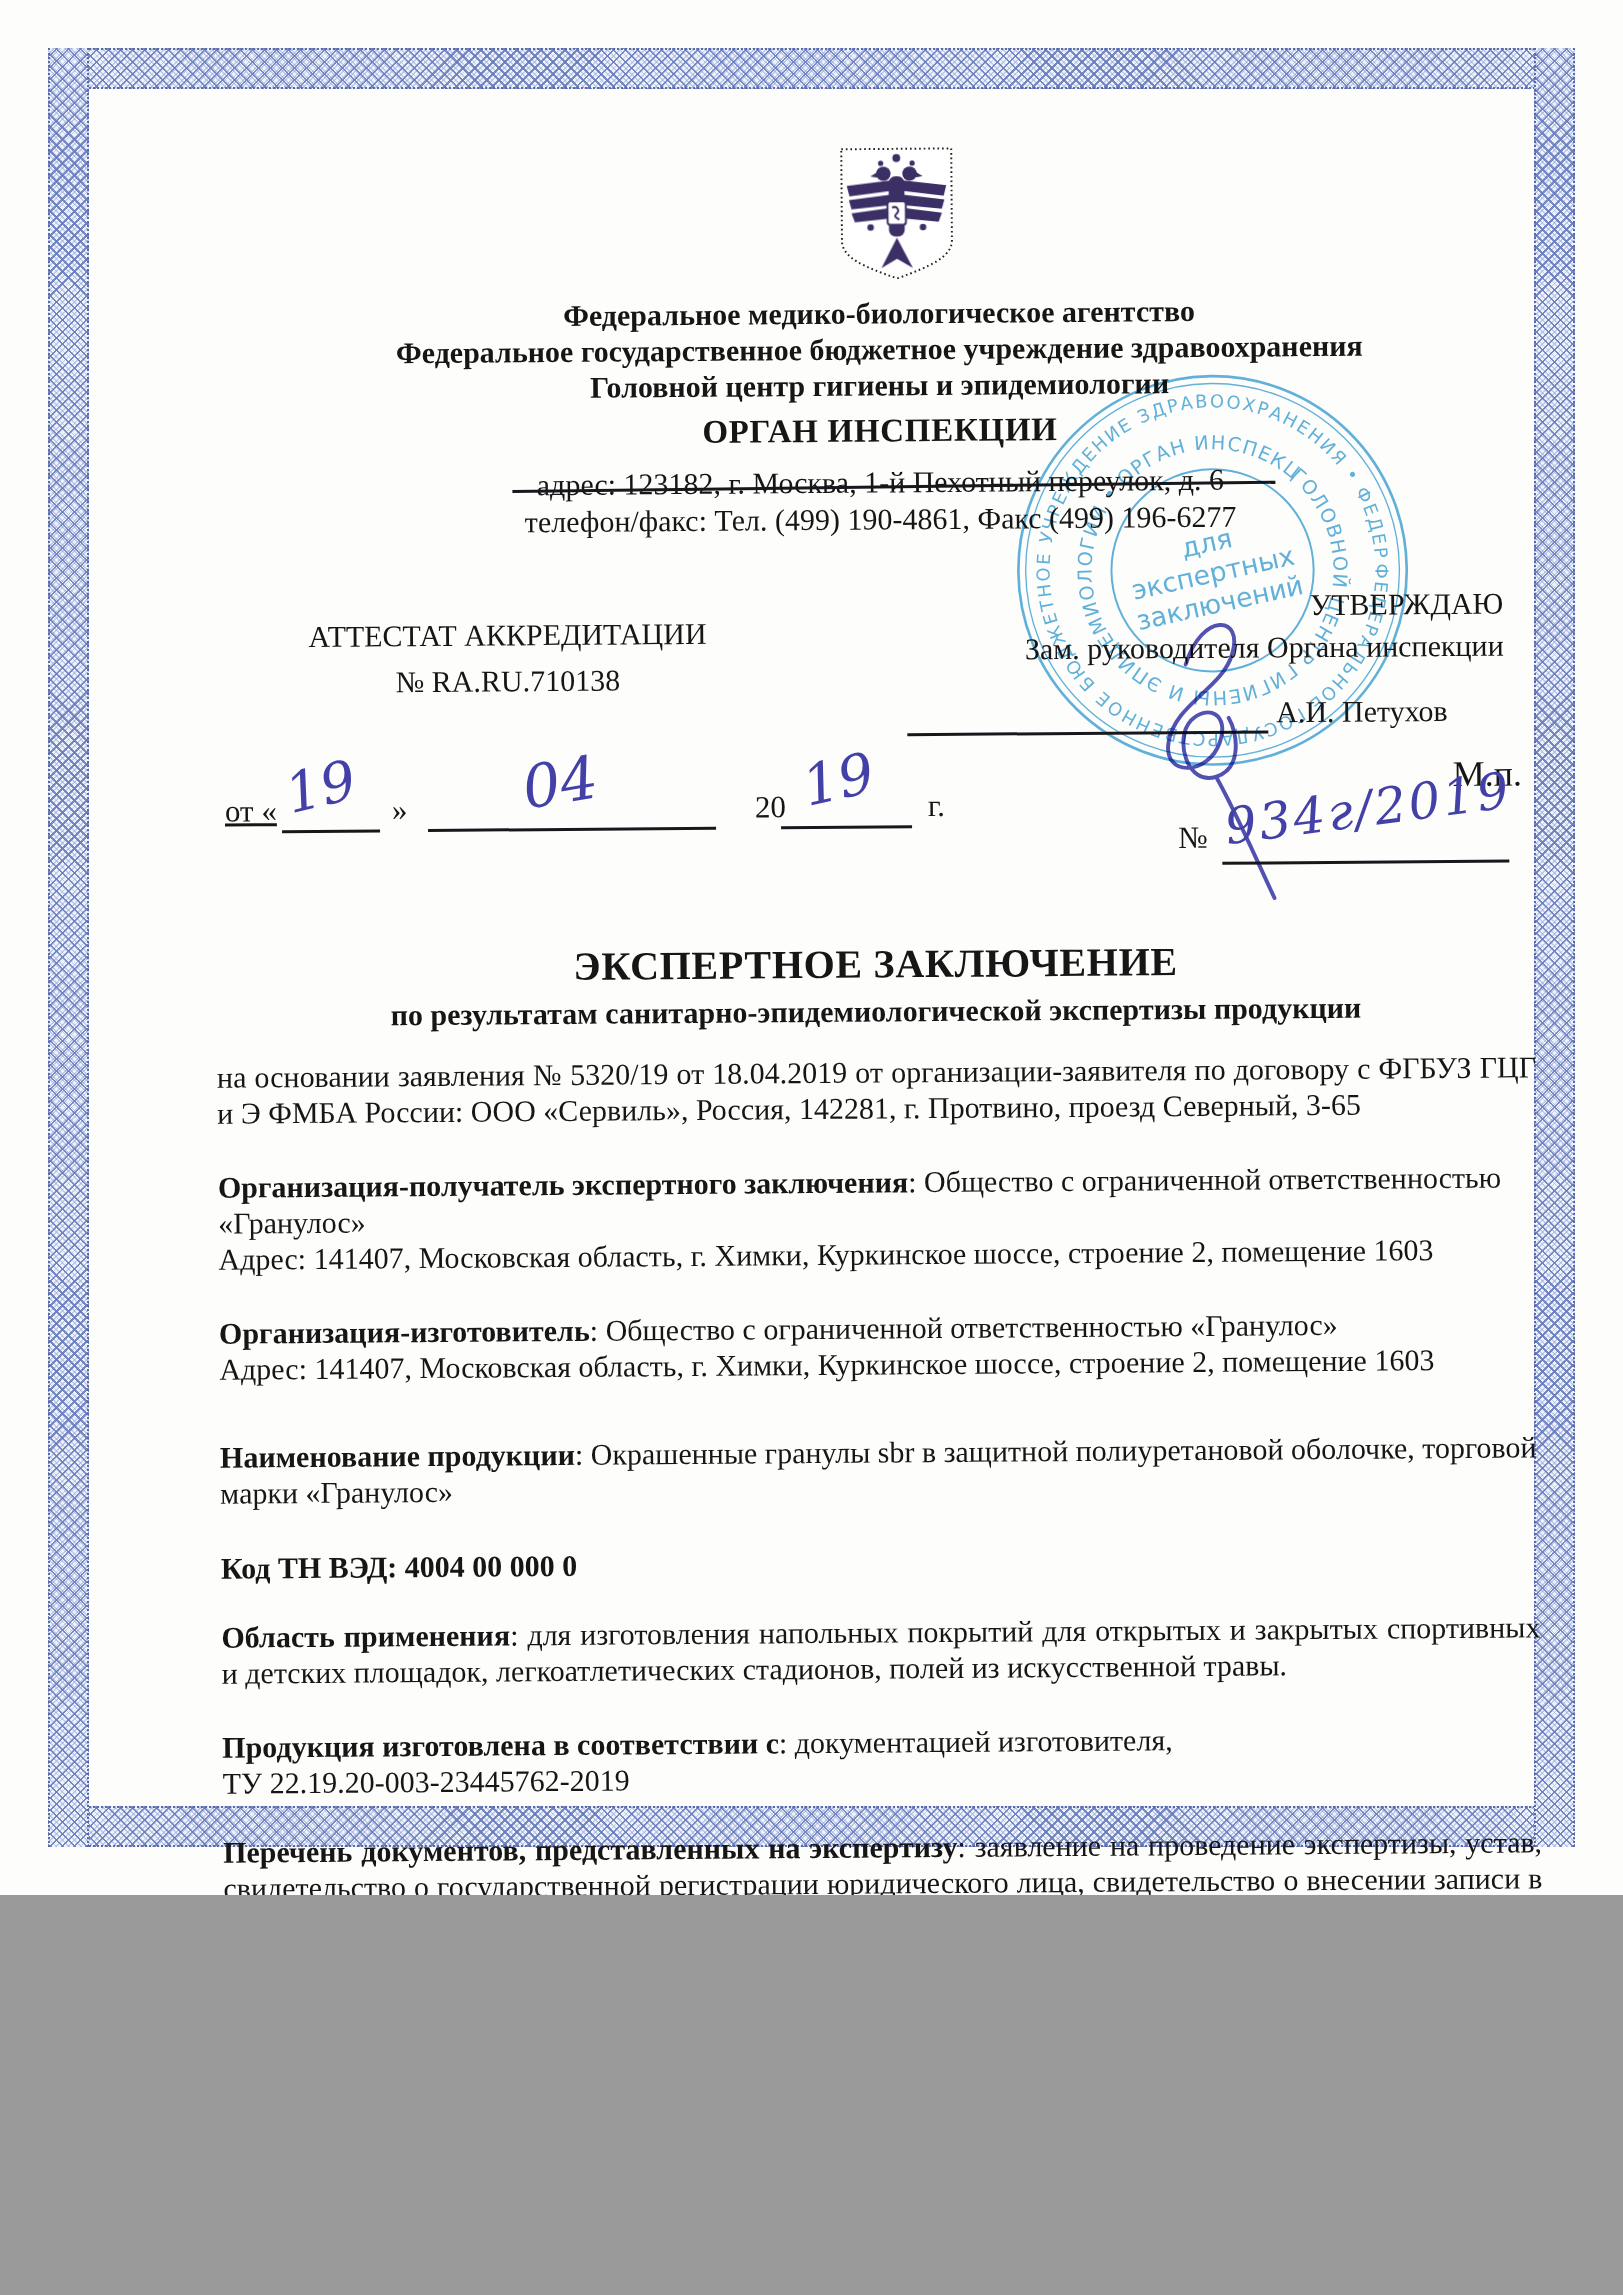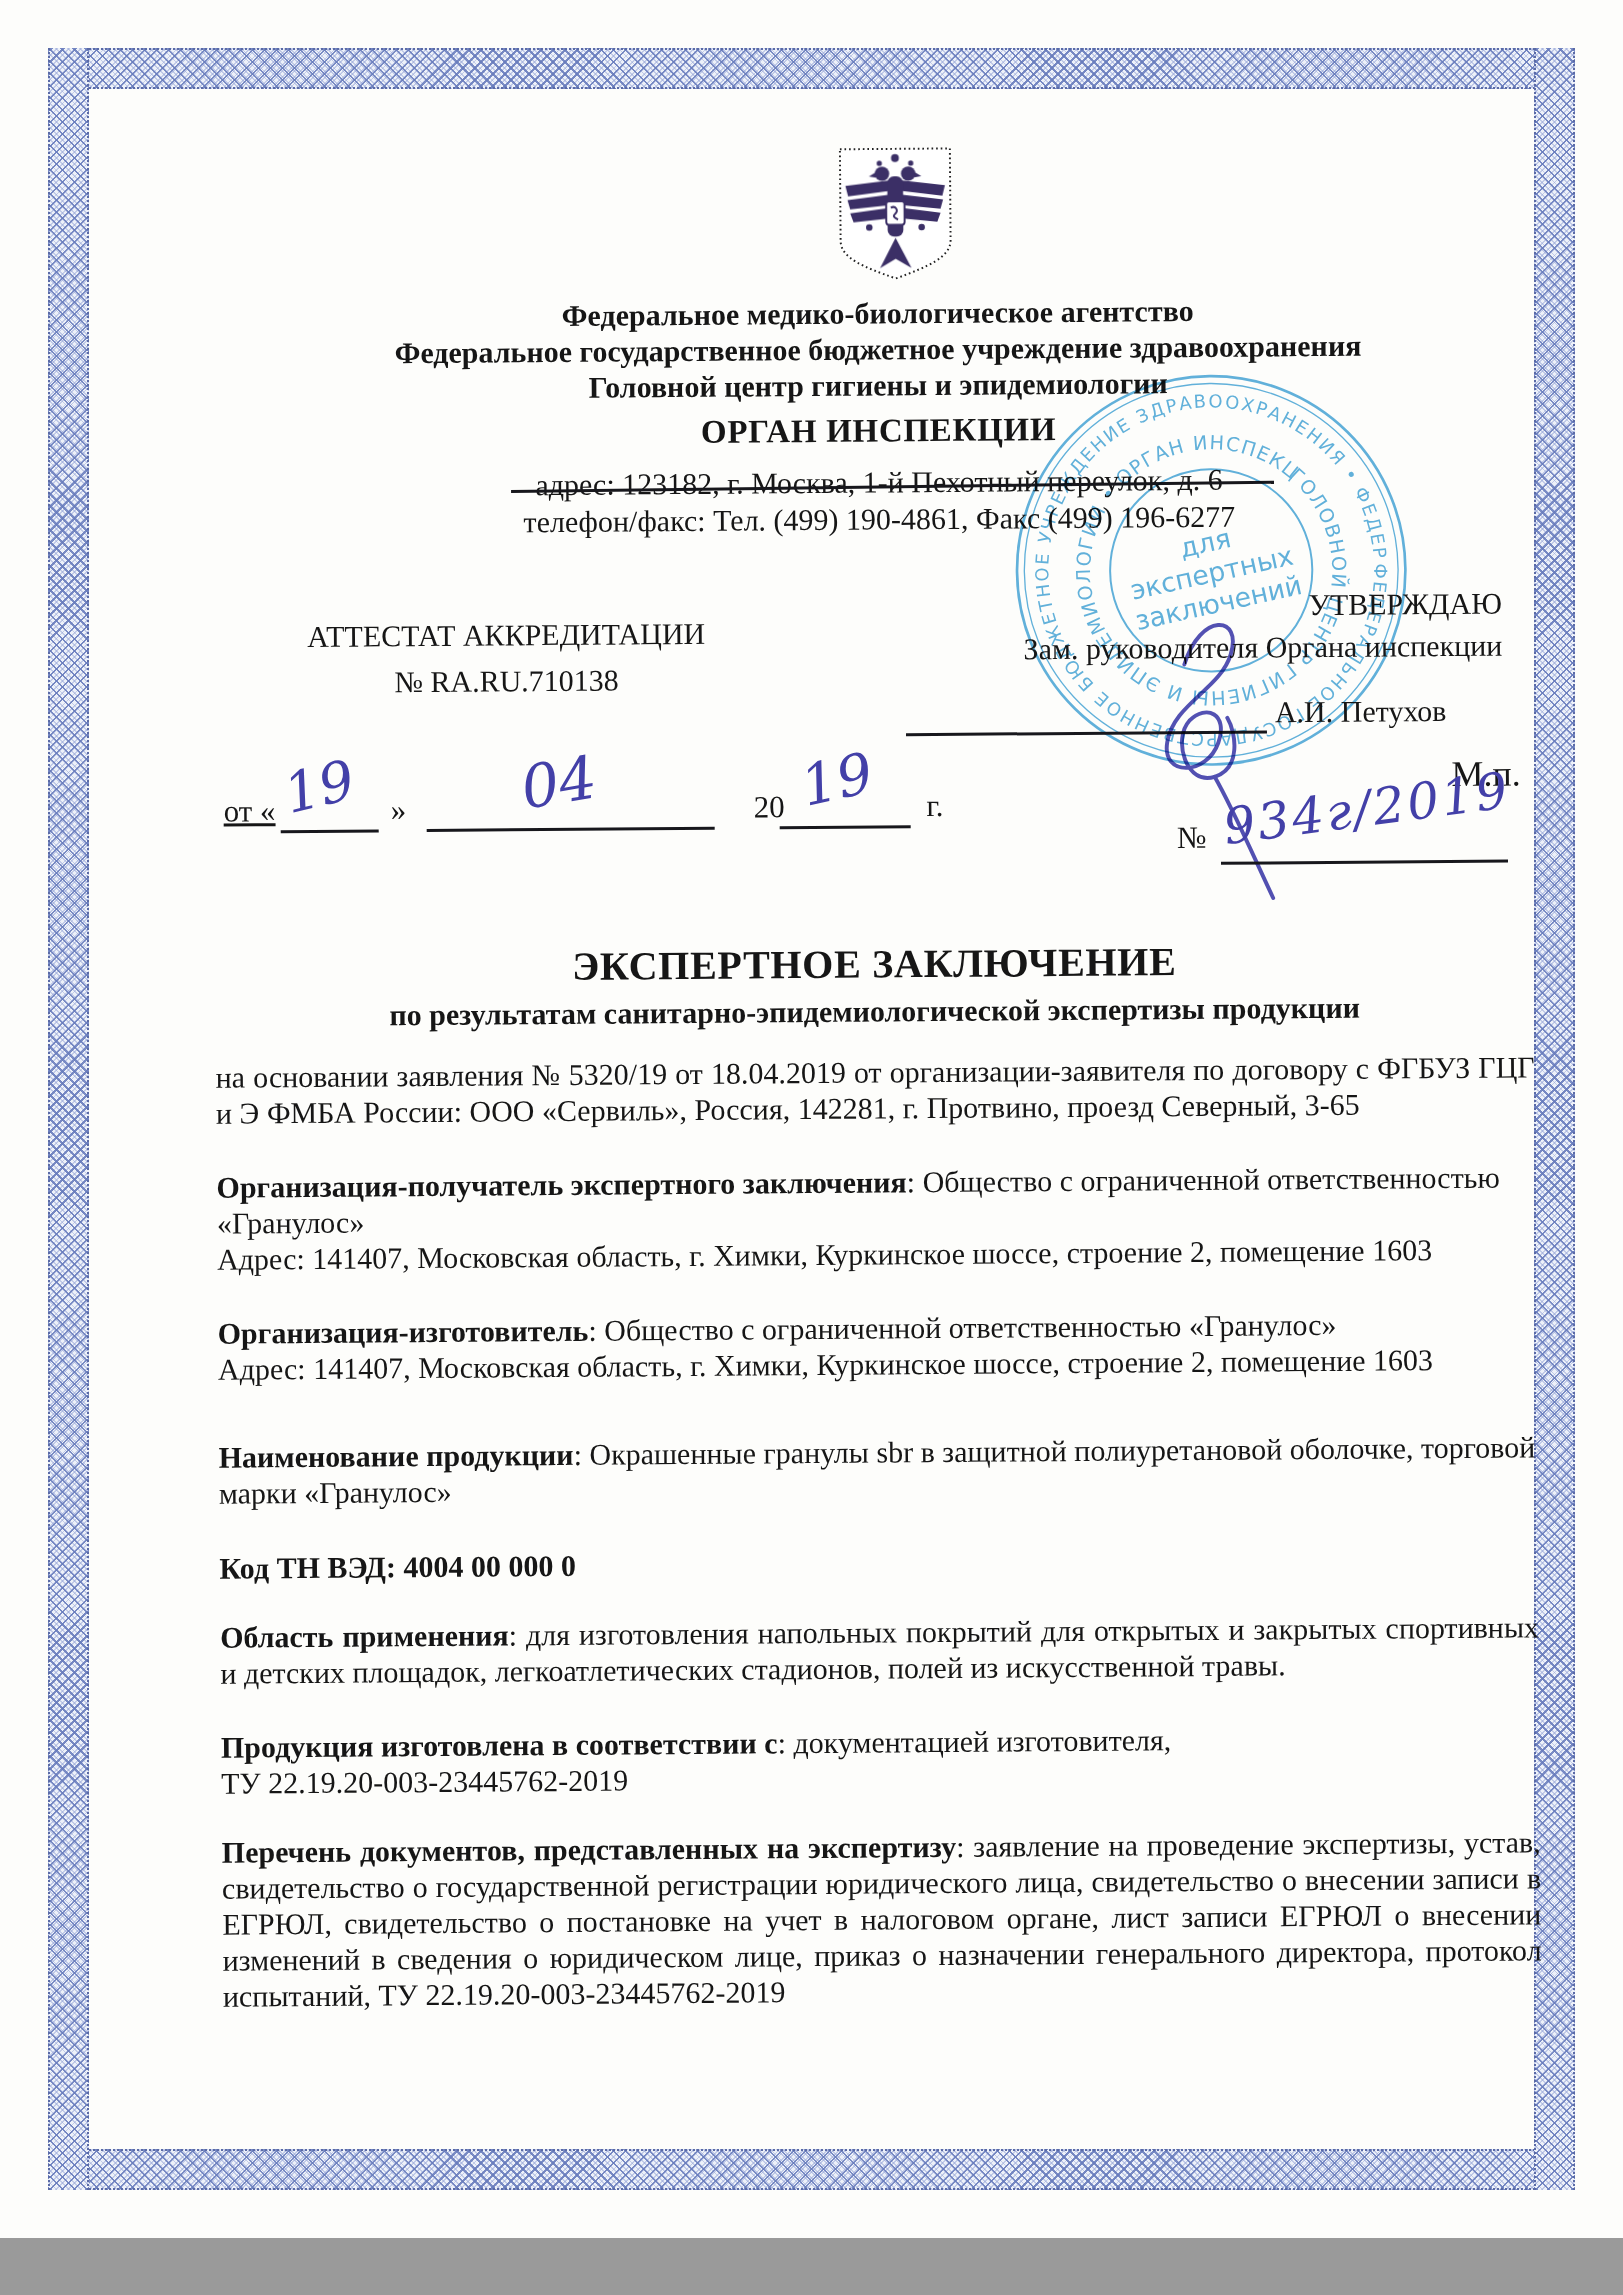--- a/index.html
+++ b/index.html
@@ -1,16 +1,16 @@
 <!DOCTYPE html>
 <html style="font-size:10.5px"><head>
 <meta charset="utf-8">
 <style>
   html,body{margin:0;padding:0;background:#9a9a9a;}
-  .page{position:relative;width:1623px;height:2238px;background:#fdfdfb;overflow:hidden;
+  .page{position:relative;width:1623px;height:1895px;background:#fdfdfb;overflow:hidden;
         font-family:"Liberation Serif","DejaVu Serif",serif;color:#161616;}
   
   .bstrip{position:absolute;background-color:#edf1f9;
     background-image:
       repeating-linear-gradient(45deg, rgba(104,124,188,.85) 0 1.6px, transparent 1.6px 8.5px),
       repeating-linear-gradient(-45deg, rgba(104,124,188,.85) 0 1.6px, transparent 1.6px 8.5px),
       repeating-linear-gradient(45deg, rgba(150,165,215,.5) 0 1.3px, transparent 1.3px 4.3px),
       repeating-linear-gradient(-45deg, rgba(150,165,215,.5) 0 1.3px, transparent 1.3px 4.3px);}
   .bstrip.h{left:48px;right:48px;height:37px;border-top:2px dotted #5a6aa6;border-bottom:2px dotted #5a6aa6;}
   .bstrip.v{top:48px;bottom:48px;width:37px;border-left:2px dotted #5a6aa6;border-right:2px dotted #5a6aa6;}

